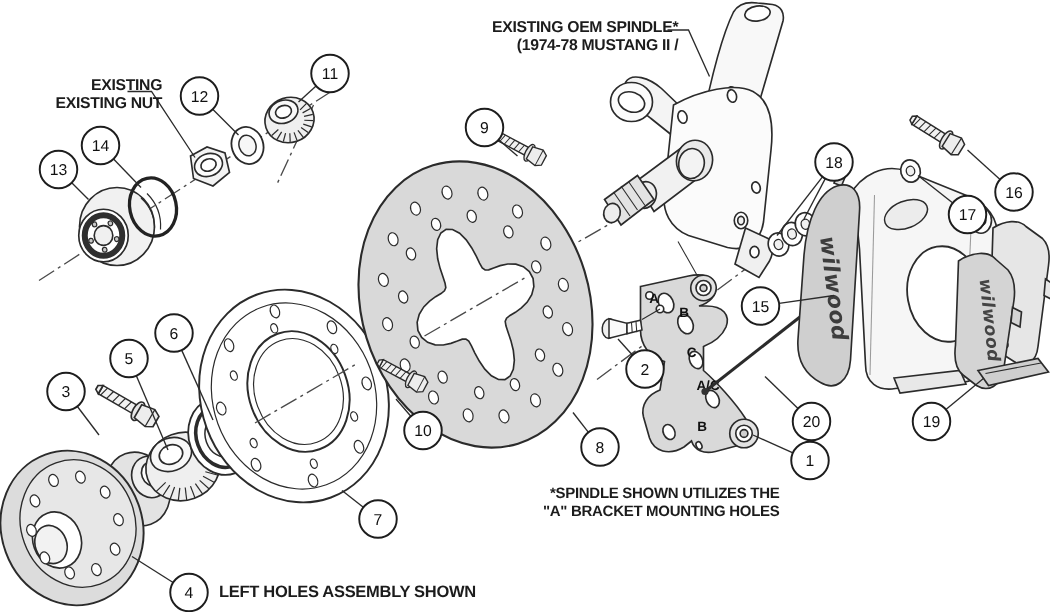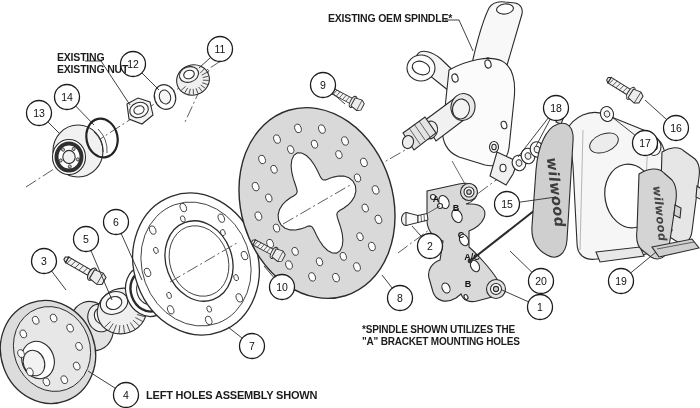--- a/index.html
+++ b/index.html
@@ -5,22 +5,22 @@
   html,body{margin:0;padding:0;background:#fff;}
   .stage{
     position:relative;width:700px;height:408px;background:#fff;
     font-family:"Liberation Sans",sans-serif;overflow:hidden;
   }
   .stage svg{position:absolute;left:0;top:0;}
   .note{
     position:absolute;color:#1c1c1c;font-weight:bold;font-size:10.5px;
     line-height:11.5px;letter-spacing:-0.2px;white-space:nowrap;
   }
-  .note span{display:block;}
-  #note-spindle-nut{left:37px;top:52px;margin-left:20px;}
+  .note span{display:block;text-align:right;}
+  #note-spindle-nut{left:37px;top:52px;}
   #note-oem-spindle{left:328px;top:13px;}
   #note-mounting{left:362px;top:324px;font-size:10px;line-height:12px;}
   #note-assembly{left:146px;top:390px;font-size:11px;}
 </style>
 </head>
 <body>
 
 <div class="stage">
 
 <svg id="cv" width="700" height="408" viewBox="0 0 700 408">
@@ -392,20 +392,21 @@
         <text x="541" y="284.7" text-anchor="middle" font-size="10.5" fill="#111" font-family="'Liberation Sans', sans-serif">20</text>
       </g>
 </svg>
 
   <div class="note" id="note-spindle-nut">
     <span>EXISTING</span>
     <span>EXISTING NUT</span>
   </div>
   <div class="note" id="note-oem-spindle">
     <span>EXISTING OEM SPINDLE*</span>
+    <span>(1974-78 MUSTANG II /</span>
   </div>
   <div class="note" id="note-mounting">
     <span>*SPINDLE SHOWN UTILIZES THE</span>
     <span>"A" BRACKET MOUNTING HOLES</span>
   </div>
   <div class="note" id="note-assembly">
     <span>LEFT HOLES ASSEMBLY SHOWN</span>
   </div>
 </div>
 

